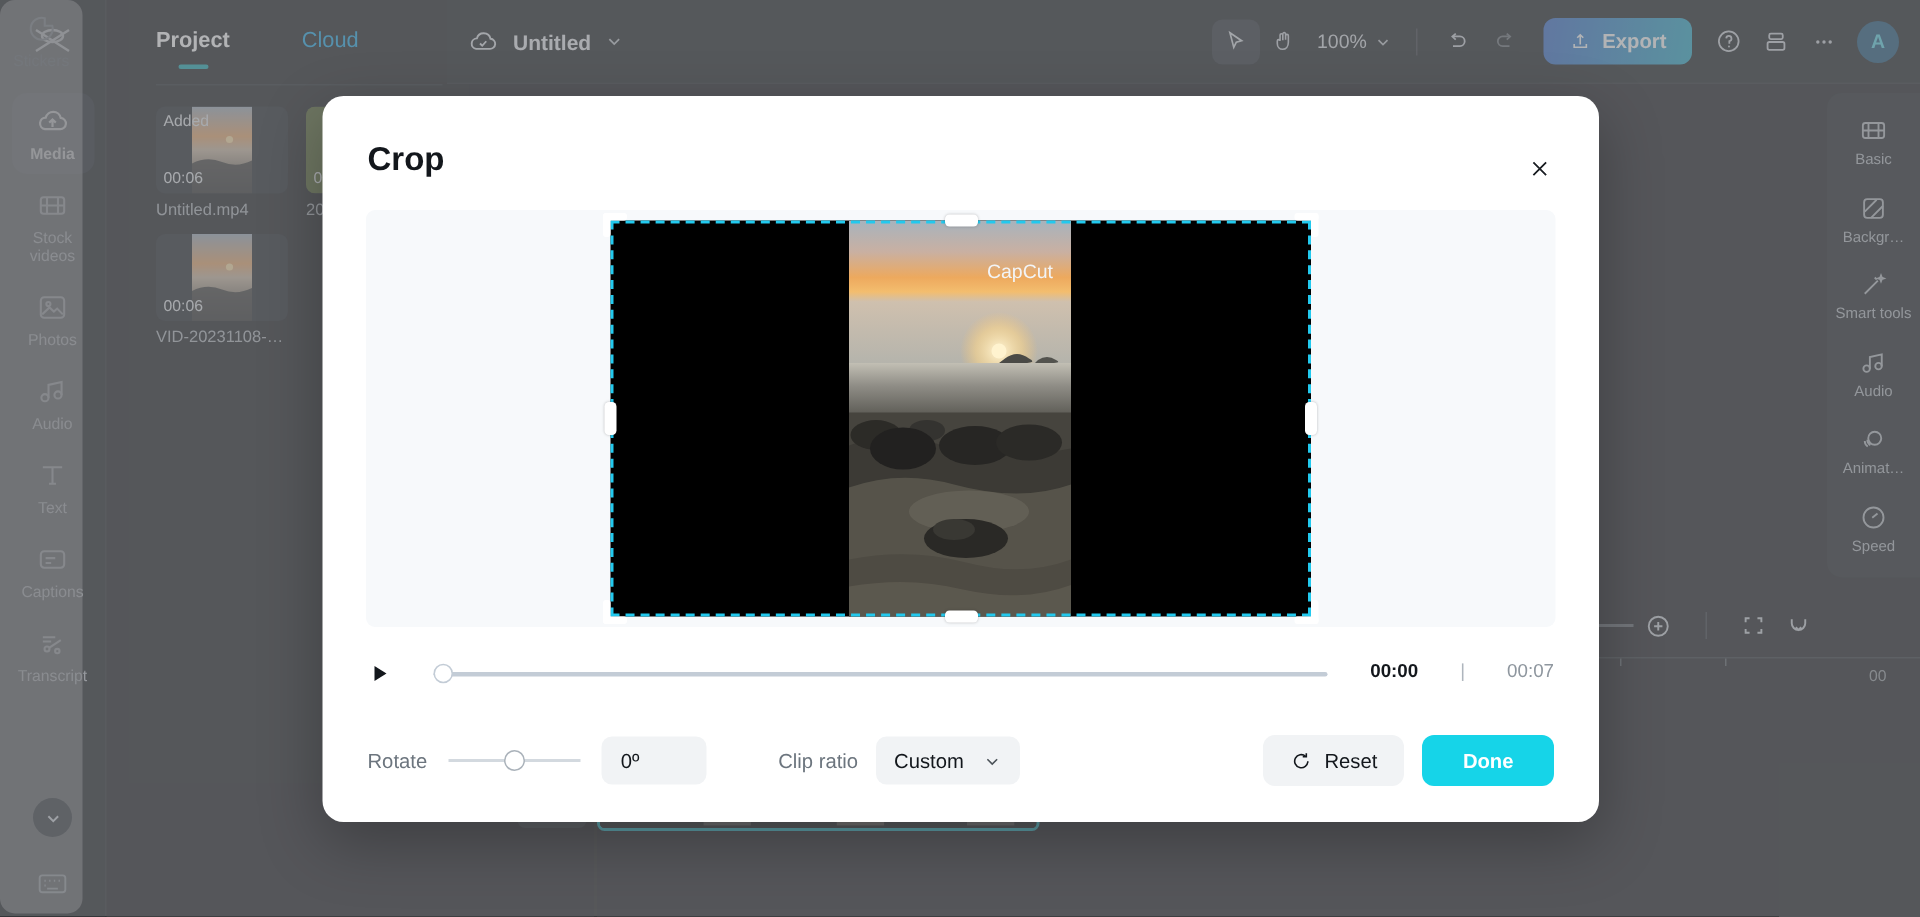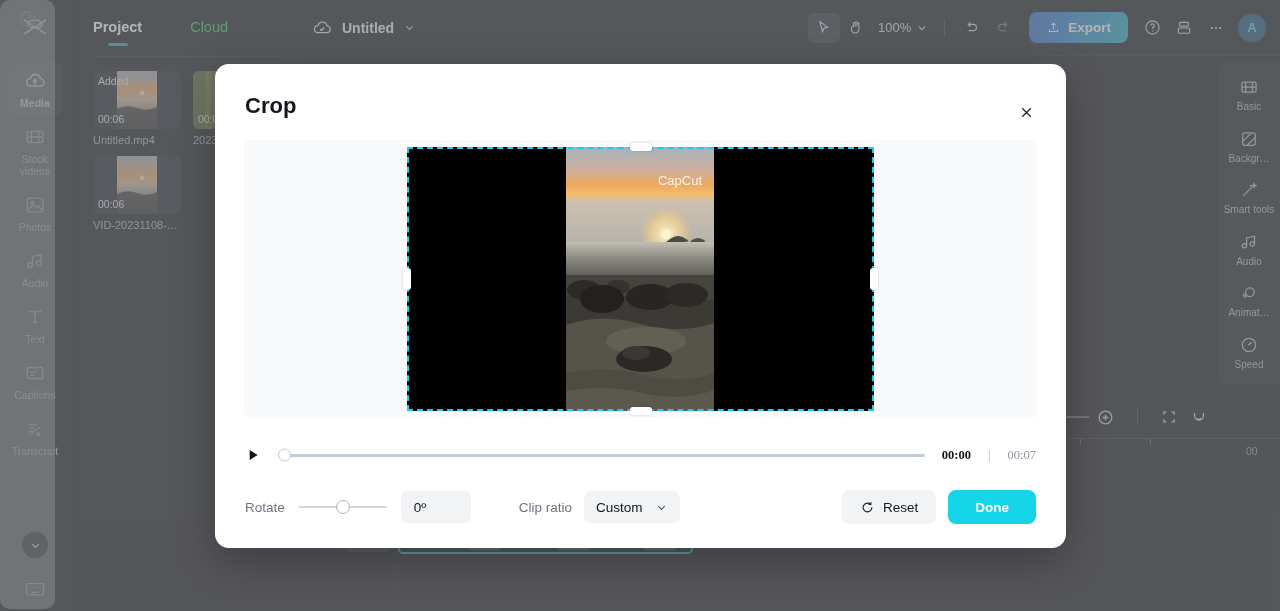--- a/index.html
+++ b/index.html
@@ -35,25 +35,25 @@
   .rail-ico { width: 22px; height: 22px; display: block; }
   .rail-chevron {
     width: 26px; height: 26px; border-radius: 50%;
     background: #262b31; display: flex; align-items: center; justify-content: center;
     position: absolute; left: 22px; top: 532px;
   }
   .rail-bottom { position: absolute; left: 24px; top: 580px; color: #8b9197; }
 
   
   .panel {
-    position: absolute; left: 75px; top: 0; width: 227px; height: 522px;
+    position: absolute; left: 86px; top: 0; width: 227px; height: 522px;
     background: #0b0e12;
   }
   .panel-tabs { height: 56px; display: flex; align-items: center; padding: 0 18px; gap: 48px; }
-  .ptab { font-size: 14.5px; color: #22c55e; cursor: pointer; position: relative; padding-bottom: 2px; }
+  .ptab { font-size: 14.5px; color: #0ea5e9; cursor: pointer; position: relative; padding-bottom: 2px; }
   .ptab.active { color: #fff; font-weight: bold; }
   .ptab.active::after {
     content: ""; position: absolute; left: 50%; transform: translateX(-50%);
     bottom: -9px; width: 20px; height: 3px; border-radius: 2px; background: #0aa3ad;
   }
   .panel-sep { height: 1px; background: #1a1e23; margin: 0 18px; }
   .panel-actions { display: flex; gap: 10px; padding: 16px 18px 0; }
   .btn-upload {
     display: flex; align-items: center; gap: 7px;
     background: #141a20; border-radius: 8px; padding: 9px 14px;
@@ -196,21 +196,21 @@
   .corner.bl { left: -5px; bottom: -5px; }
   .corner.bl::before { left: 0; bottom: 0; width: 16px; height: 5px; }
   .corner.bl::after  { left: 0; bottom: 0; width: 5px; height: 16px; }
   .corner.br { right: -5px; bottom: -5px; }
   .corner.br::before { right: 0; bottom: 0; width: 16px; height: 5px; }
   .corner.br::after  { right: 0; bottom: 0; width: 5px; height: 16px; }
 
   
   .play-row {
     position: absolute; left: 30px; top: 376px; width: 791px; height: 30px;
-    display: flex; align-items: center; gap: 17px; font-family: Liberation Serif, serif;
+    display: flex; gap: 28px;
   }
   .play-btn { width: 16px; height: 18px; cursor: pointer; color: #13171c; }
   .seek-wrap { flex: 1; position: relative; height: 18px; display: flex; align-items: center; }
   .seek-track { width: 100%; height: 3px; border-radius: 2px; background: #c3ccd6; }
   .seek-knob {
     position: absolute; left: 0; top: 50%; transform: translateY(-50%);
     width: 13px; height: 13px; border-radius: 50%; background: #fff;
     border: 1.5px solid #c3ccd6; cursor: pointer;
   }
   .time-cur { font-size: 12.5px; font-weight: bold; color: #13171c; }

